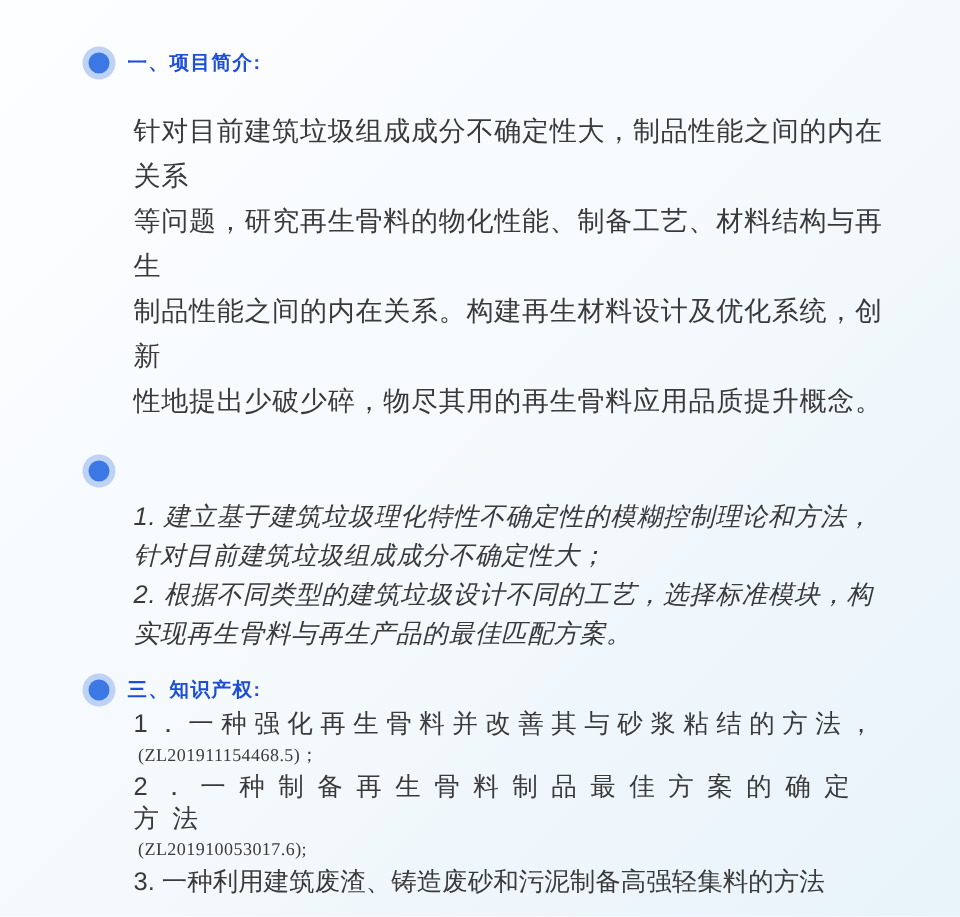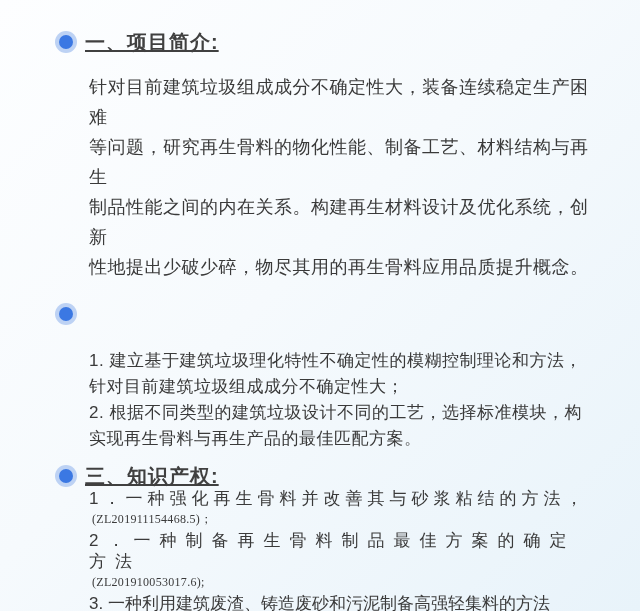--- a/index.html
+++ b/index.html
@@ -23,35 +23,34 @@
   .bullet {
     width: 14px;
     height: 14px;
     border-radius: 50%;
     background: #3b78e3;
     box-shadow: 0 0 0 4px #bdd2f4;
     margin-left: 4px;
     flex: 0 0 auto;
   }
   .heading {
-    font-size: 20px;
+    font-size: 13px;
     font-weight: bold;
-    color: #404040;
+    color: #1d4ed8;
     letter-spacing: 1px;
-    text-decoration: underline;
   }
   .body-block { margin-left: 34px; color: #3a3a3a; }
 
   
   .s1 .body-block { margin-top: 18px; }
   .s1 .line { font-size: 18px; line-height: 30px; letter-spacing: 0.5px; }
 
   
   .s2 { margin-top: 20px; }
-  .s2 .body-block { margin-top: 22px; }
+  .s2 .body-block { margin-top: 6px; font-style: italic; }
   .s2 .line { font-size: 17px; line-height: 26px; letter-spacing: 0.5px; }
 
   
   .s3 { margin-top: 12px; }
   .s3 .body-block { margin-top: 0; }
   .s3 .line { font-size: 17px; line-height: 21px; }
   .s3 .spread-a { letter-spacing: 5px; }
   .s3 .spread-b { letter-spacing: 9px; }
   .s3 .patent {
     font-family: "Liberation Serif", "DejaVu Serif", serif;
@@ -64,21 +63,21 @@
 <body>
 
 <div class="page">
 
   <div class="section s1">
     <div class="section-header">
       <span class="bullet"></span>
       <span class="heading">一、项目简介:</span>
     </div>
     <div class="body-block">
-      <div class="line">针对目前建筑垃圾组成成分不确定性大，装备连续稳定生产困难</div>
+      <div class="line">针对目前建筑垃圾组成成分不确定性大，制品性能之间的内在关系</div>
       <div class="line">等问题，研究再生骨料的物化性能、制备工艺、材料结构与再生</div>
       <div class="line">制品性能之间的内在关系。构建再生材料设计及优化系统，创新</div>
       <div class="line">性地提出少破少碎，物尽其用的再生骨料应用品质提升概念。</div>
     </div>
   </div>
 
   <div class="section s2">
     <div class="section-header">
       <span class="bullet"></span>
     </div>

